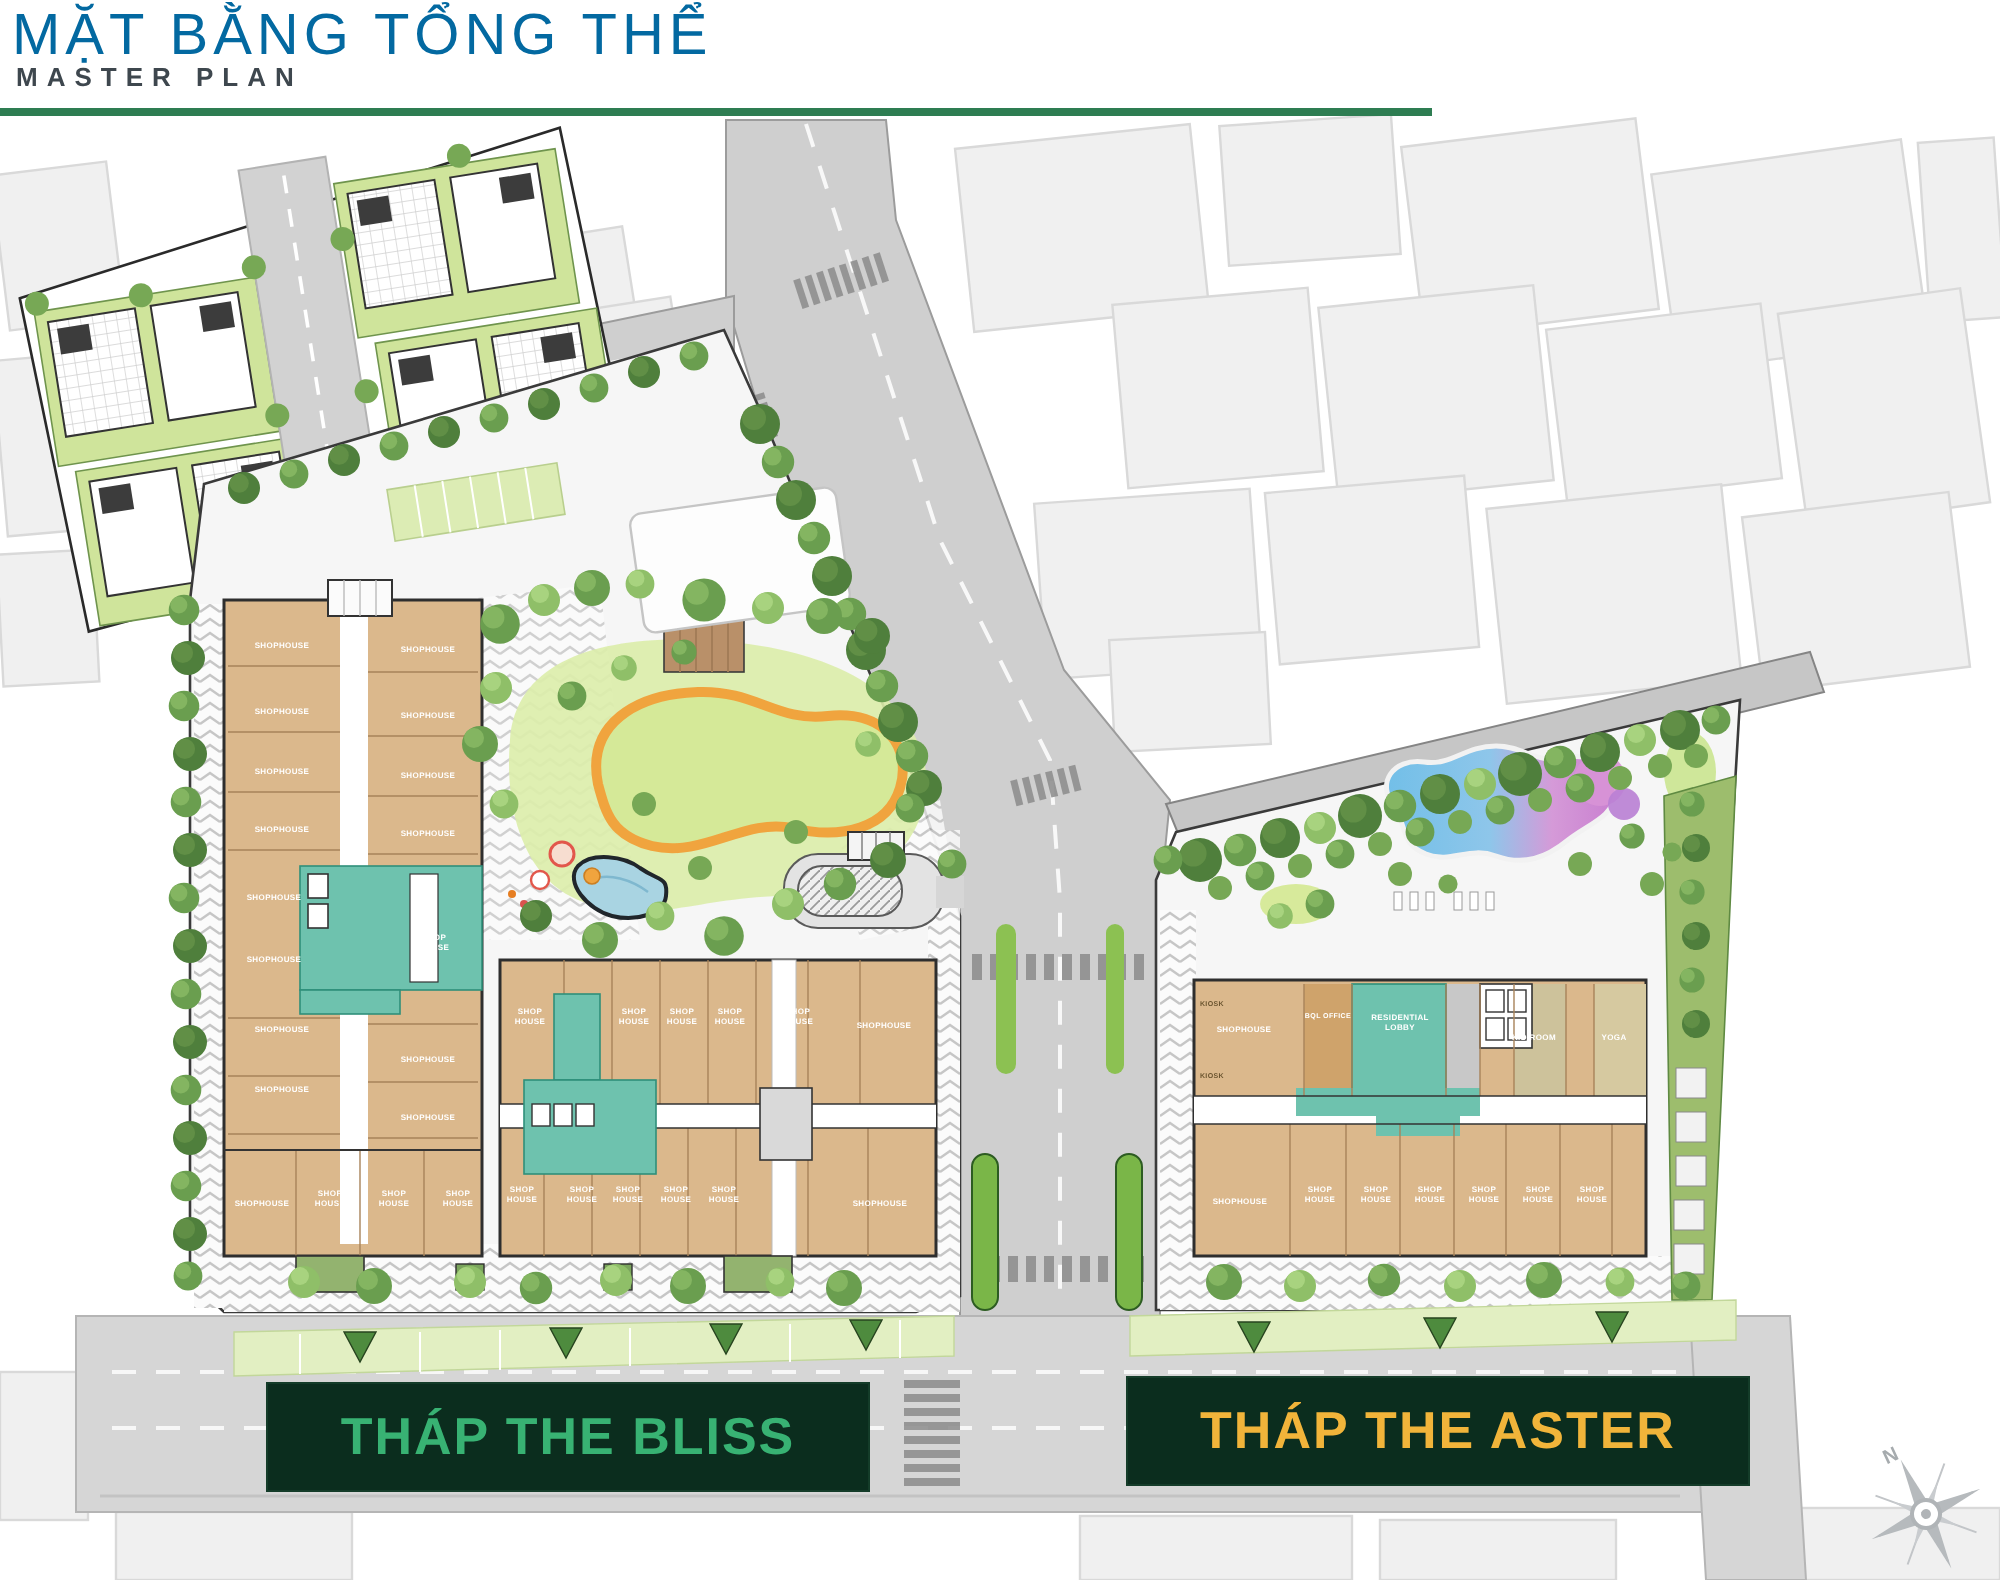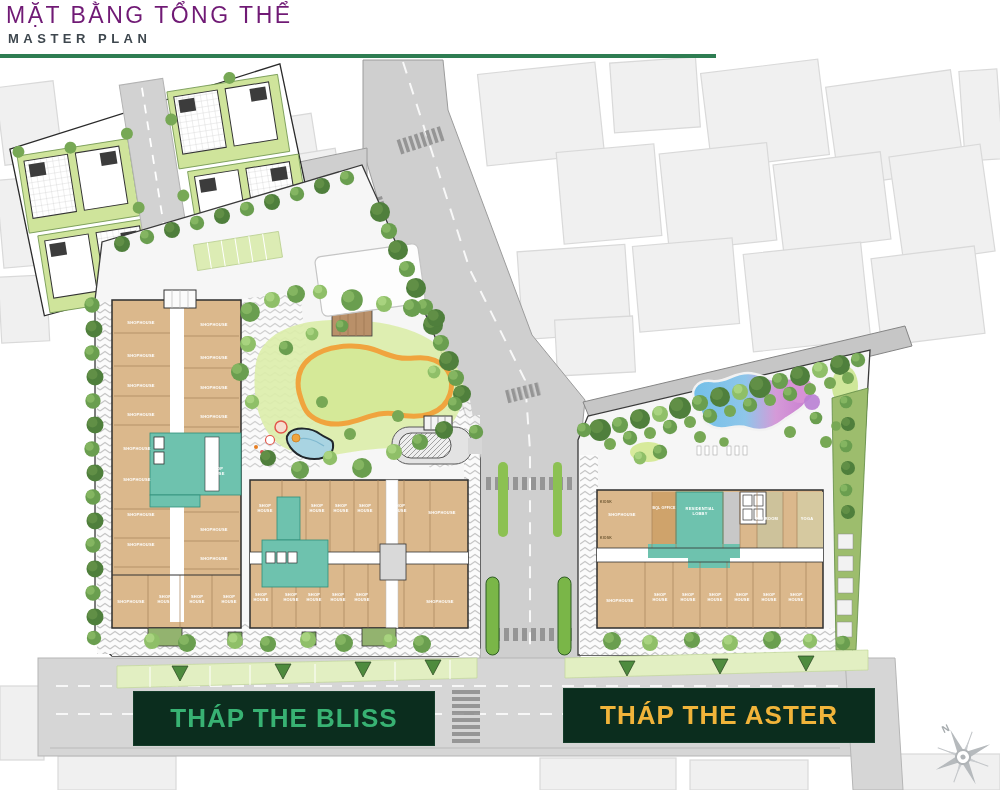--- a/index.html
+++ b/index.html
@@ -1,20 +1,20 @@
 <!DOCTYPE html>
 <html><head>
 <meta charset="utf-8">
 <style>
   html,body{margin:0;padding:0;background:#fff;}
   .stage{position:relative;width:1000px;height:790px;background:#ffffff;overflow:hidden;
          font-family:"Liberation Sans",sans-serif;}
   .plan-svg{position:absolute;left:0;top:0;}
-  .hdr-title{position:absolute;left:6px;top:2px;font-size:23px;letter-spacing:2.5px;
-             color:#701a75;font-weight:400;white-space:nowrap;}
+  .hdr-title{position:absolute;left:6px;top:2px;font-size:29px;letter-spacing:2.5px;
+             color:#0369a1;font-weight:400;white-space:nowrap;}
   .hdr-sub{position:absolute;left:8px;top:31px;font-size:13px;letter-spacing:4.5px;
            color:#3e474e;font-weight:700;white-space:nowrap;text-align:center;}
   .hdr-line{position:absolute;left:0;top:54px;width:716px;height:4px;background:#2e7d52;}
   .banner{position:absolute;background:#0b2d1e;display:flex;align-items:center;justify-content:center;
           font-weight:800;font-size:26px;letter-spacing:1px;white-space:nowrap;z-index:5;
           border:1px solid #143c29;}
   .banner.bliss{left:133px;top:691px;width:300px;height:53px;color:#38b273;}
   .banner.aster{left:563px;top:688px;width:310px;height:53px;color:#f1b43a;}
   .lbl{position:absolute;color:#ffffff;font-weight:700;text-align:center;line-height:1.25;
        z-index:4;letter-spacing:.2px;}

